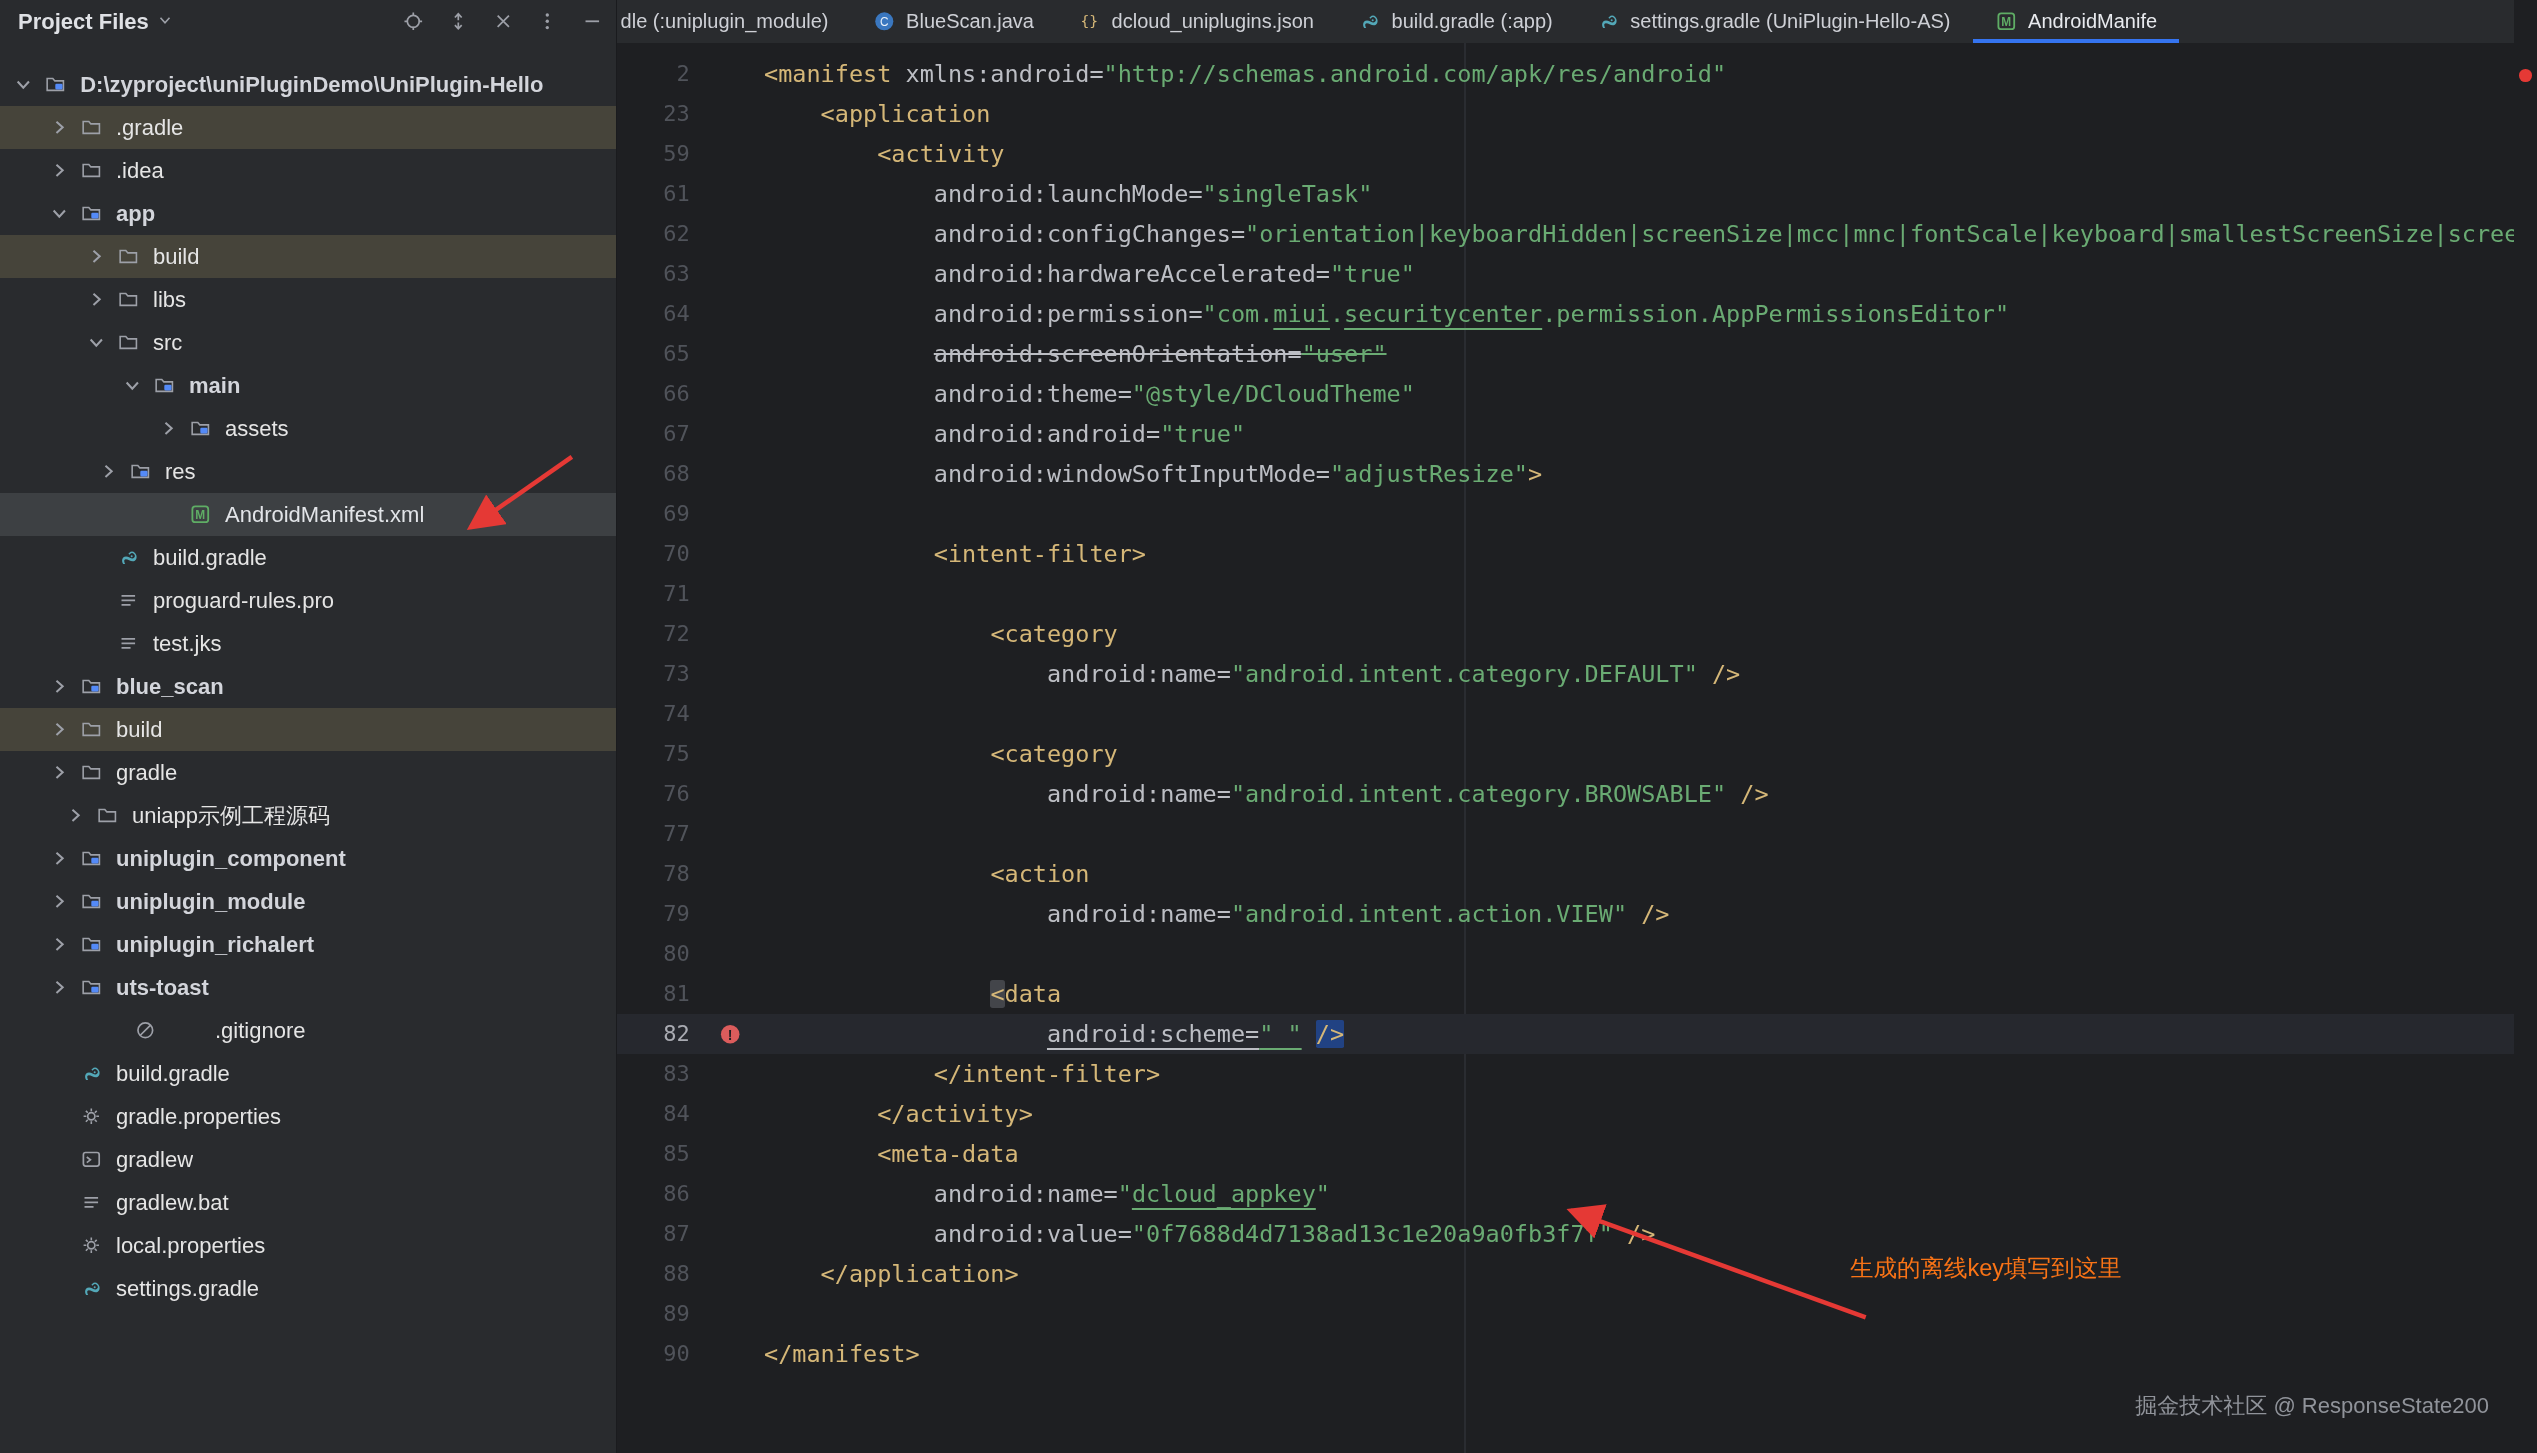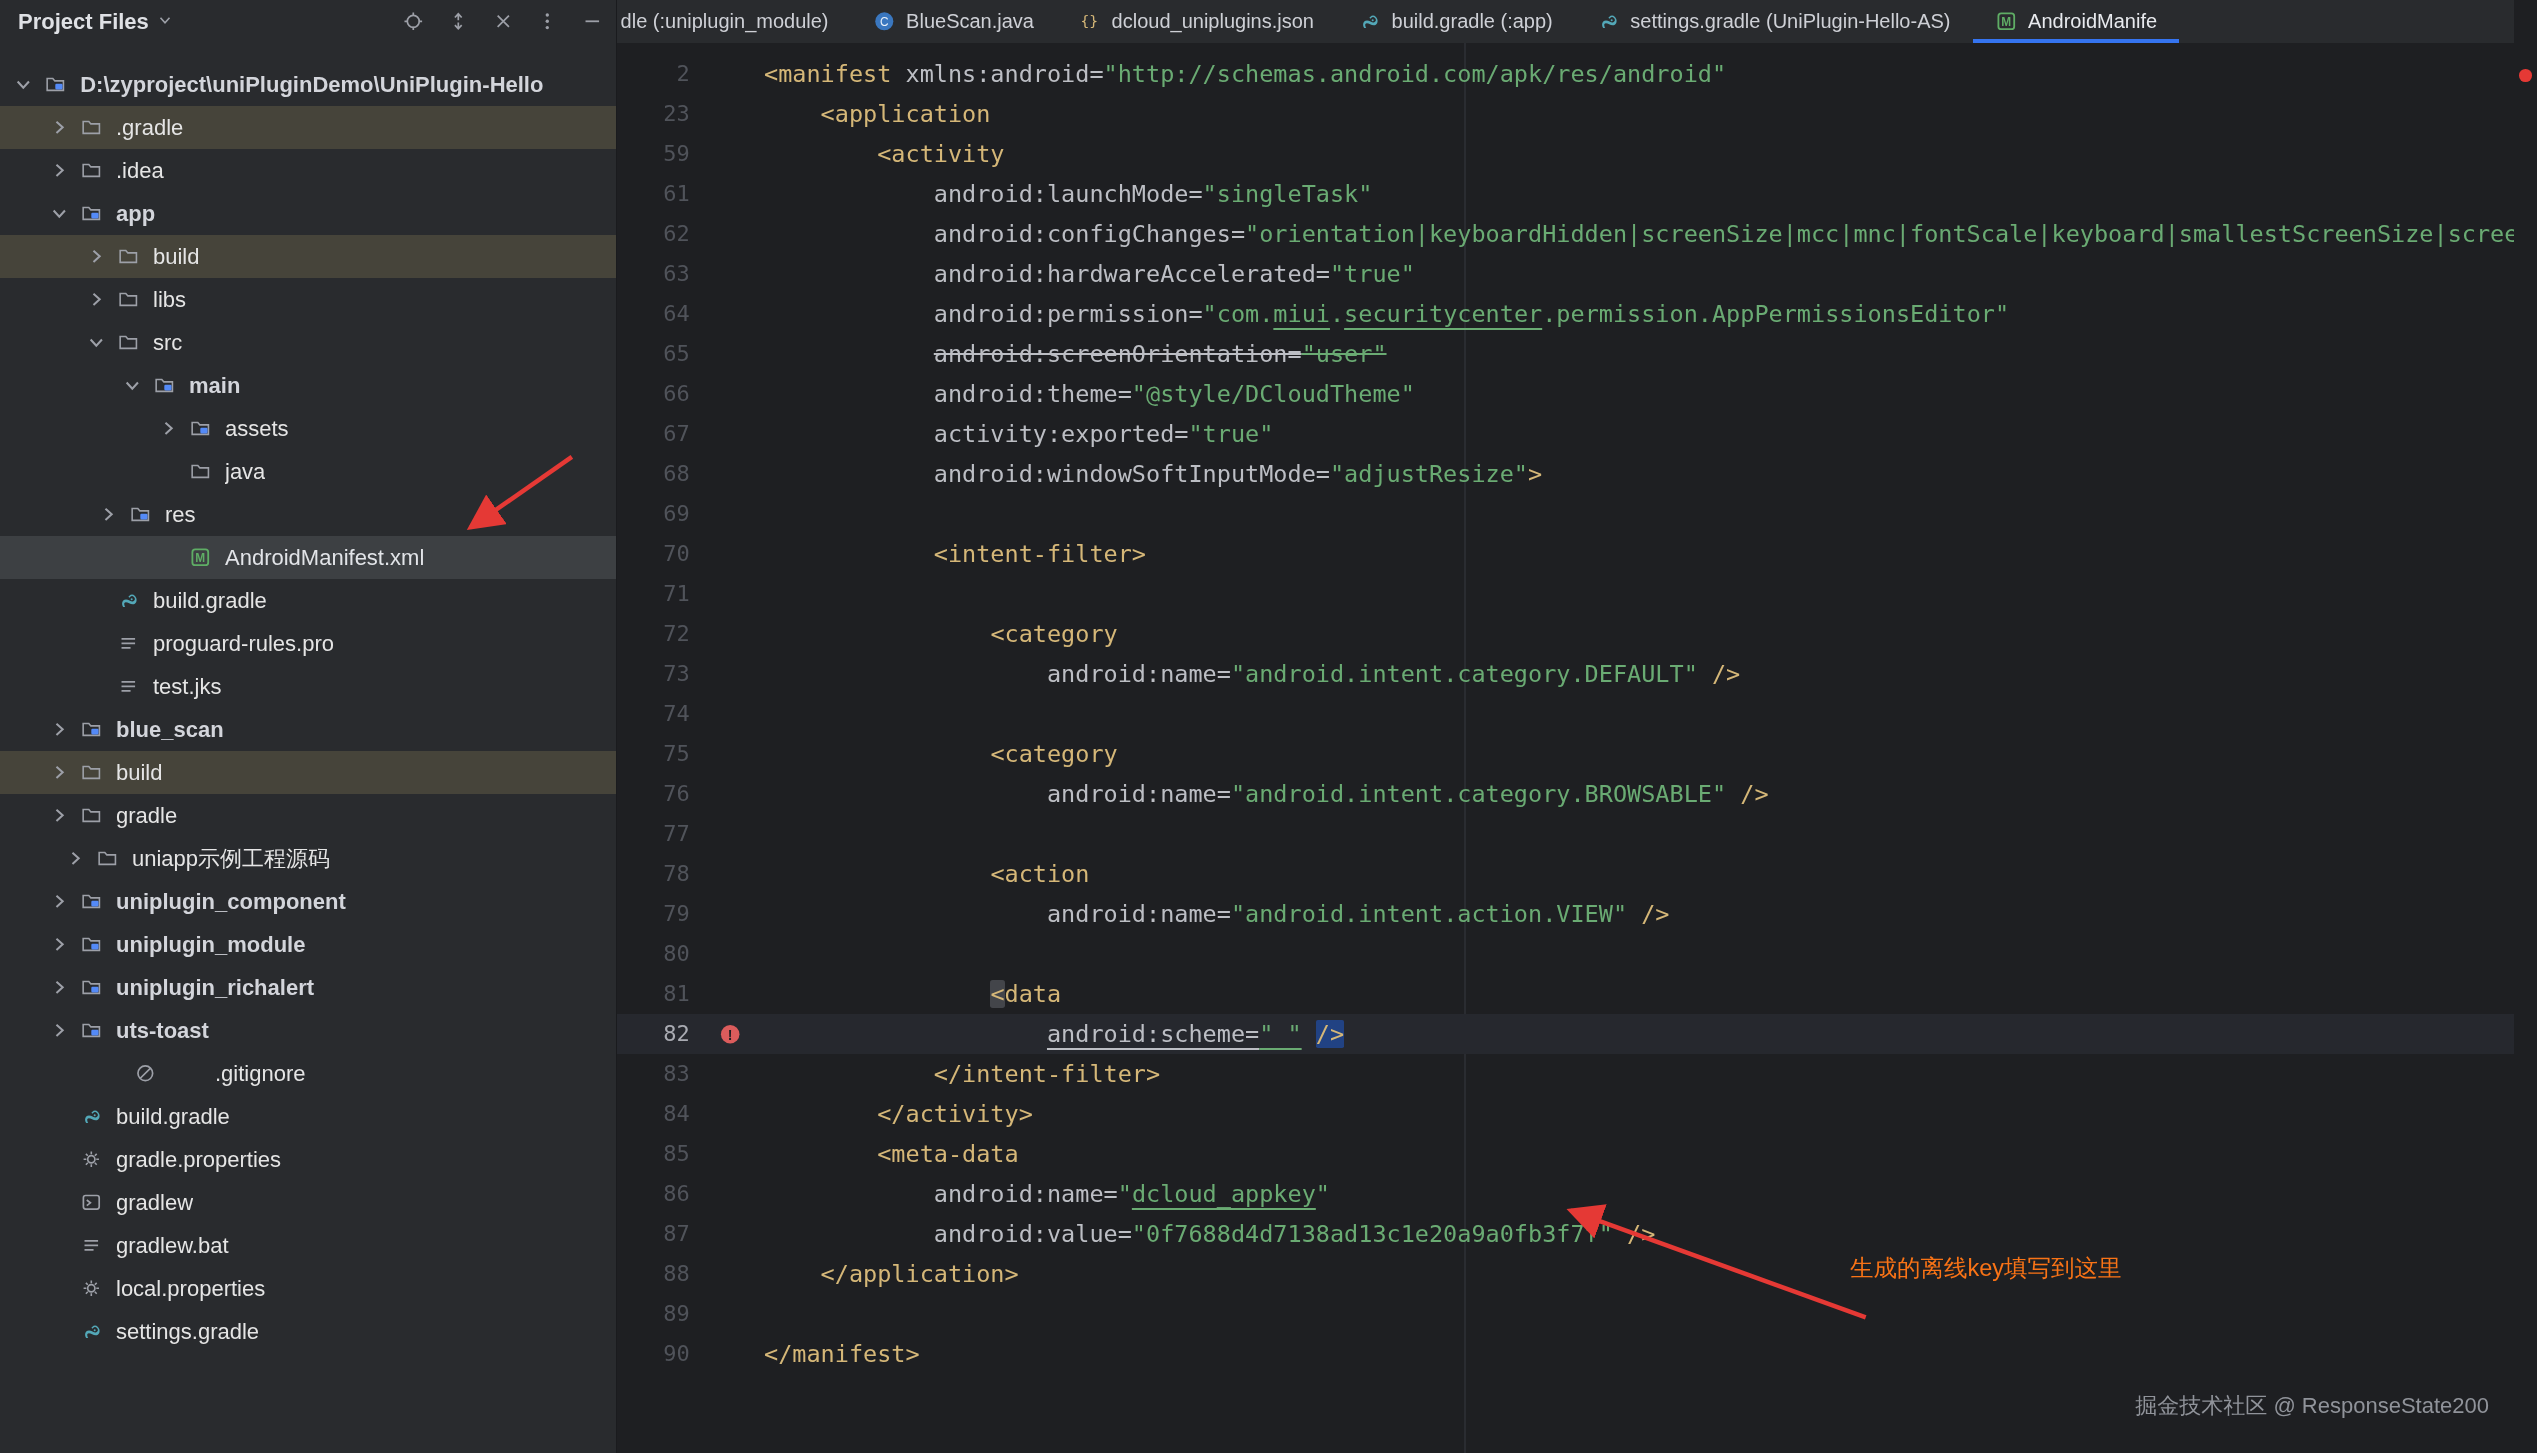--- a/index.html
+++ b/index.html
@@ -230,29 +230,20 @@
             </svg>
           </span>
           <span class="ticon">
             <svg width="22.6" height="22.6" viewBox="0 0 20 20" fill="none">
               <path d="M2.8 4.8h5l1.8 2.2h7.6v8.4H2.8z" stroke="#9da0a8" stroke-width="1.4"></path>
               <rect x="10" y="9.6" width="6.4" height="5" fill="#548af7" rx="1"></rect>
             </svg>
           </span>
           <span class="tlabel">assets</span>
         </div>
-        <div class="trow" style="padding-left: 152px;">
-          <span class="chev"></span>
-          <span class="ticon">
-            <svg width="22.6" height="22.6" viewBox="0 0 20 20" fill="none">
-              <path d="M2.8 4.8h5l1.8 2.2h7.6v8.4H2.8z" stroke="#9da0a8" stroke-width="1.4"></path>
-            </svg>
-          </span>
-          <span class="tlabel">java</span>
-        </div>
         <div class="trow" style="padding-left: 92px;">
           <span class="chev">
             <svg width="22.6" height="22.6" viewBox="0 0 20 20" fill="none">
               <path d="M7.5 5l5.5 5-5.5 5" stroke="#9da0a8" stroke-width="1.8"></path>
             </svg>
           </span>
           <span class="ticon">
             <svg width="22.6" height="22.6" viewBox="0 0 20 20" fill="none">
               <path d="M2.8 4.8h5l1.8 2.2h7.6v8.4H2.8z" stroke="#9da0a8" stroke-width="1.4"></path>
               <rect x="10" y="9.6" width="6.4" height="5" fill="#548af7" rx="1"></rect>
@@ -572,21 +563,21 @@
           <span class="ctext"><span class="pl">            </span><span class="a s">android:screenOrientation=</span><span class="v s">"user"</span></span>
         </div>
         <div class="cline">
           <span class="gut">66</span>
           <span class="gicon"></span>
           <span class="ctext"><span class="pl">            </span><span class="a">android:theme=</span><span class="v">"@style/DCloudTheme"</span></span>
         </div>
         <div class="cline">
           <span class="gut">67</span>
           <span class="gicon"></span>
-          <span class="ctext"><span class="pl">            </span><span class="a">activity:exported=</span><span class="v">"true"</span></span>
+          <span class="ctext"><span class="pl">            </span><span class="a">android:android=</span><span class="v">"true"</span></span>
         </div>
         <div class="cline">
           <span class="gut">68</span>
           <span class="gicon"></span>
           <span class="ctext"><span class="pl">            </span><span class="a">android:windowSoftInputMode=</span><span class="v">"adjustResize"</span><span class="t">&gt;</span></span>
         </div>
         <div class="cline">
           <span class="gut">69</span>
           <span class="gicon"></span>
           <span class="ctext"></span>

